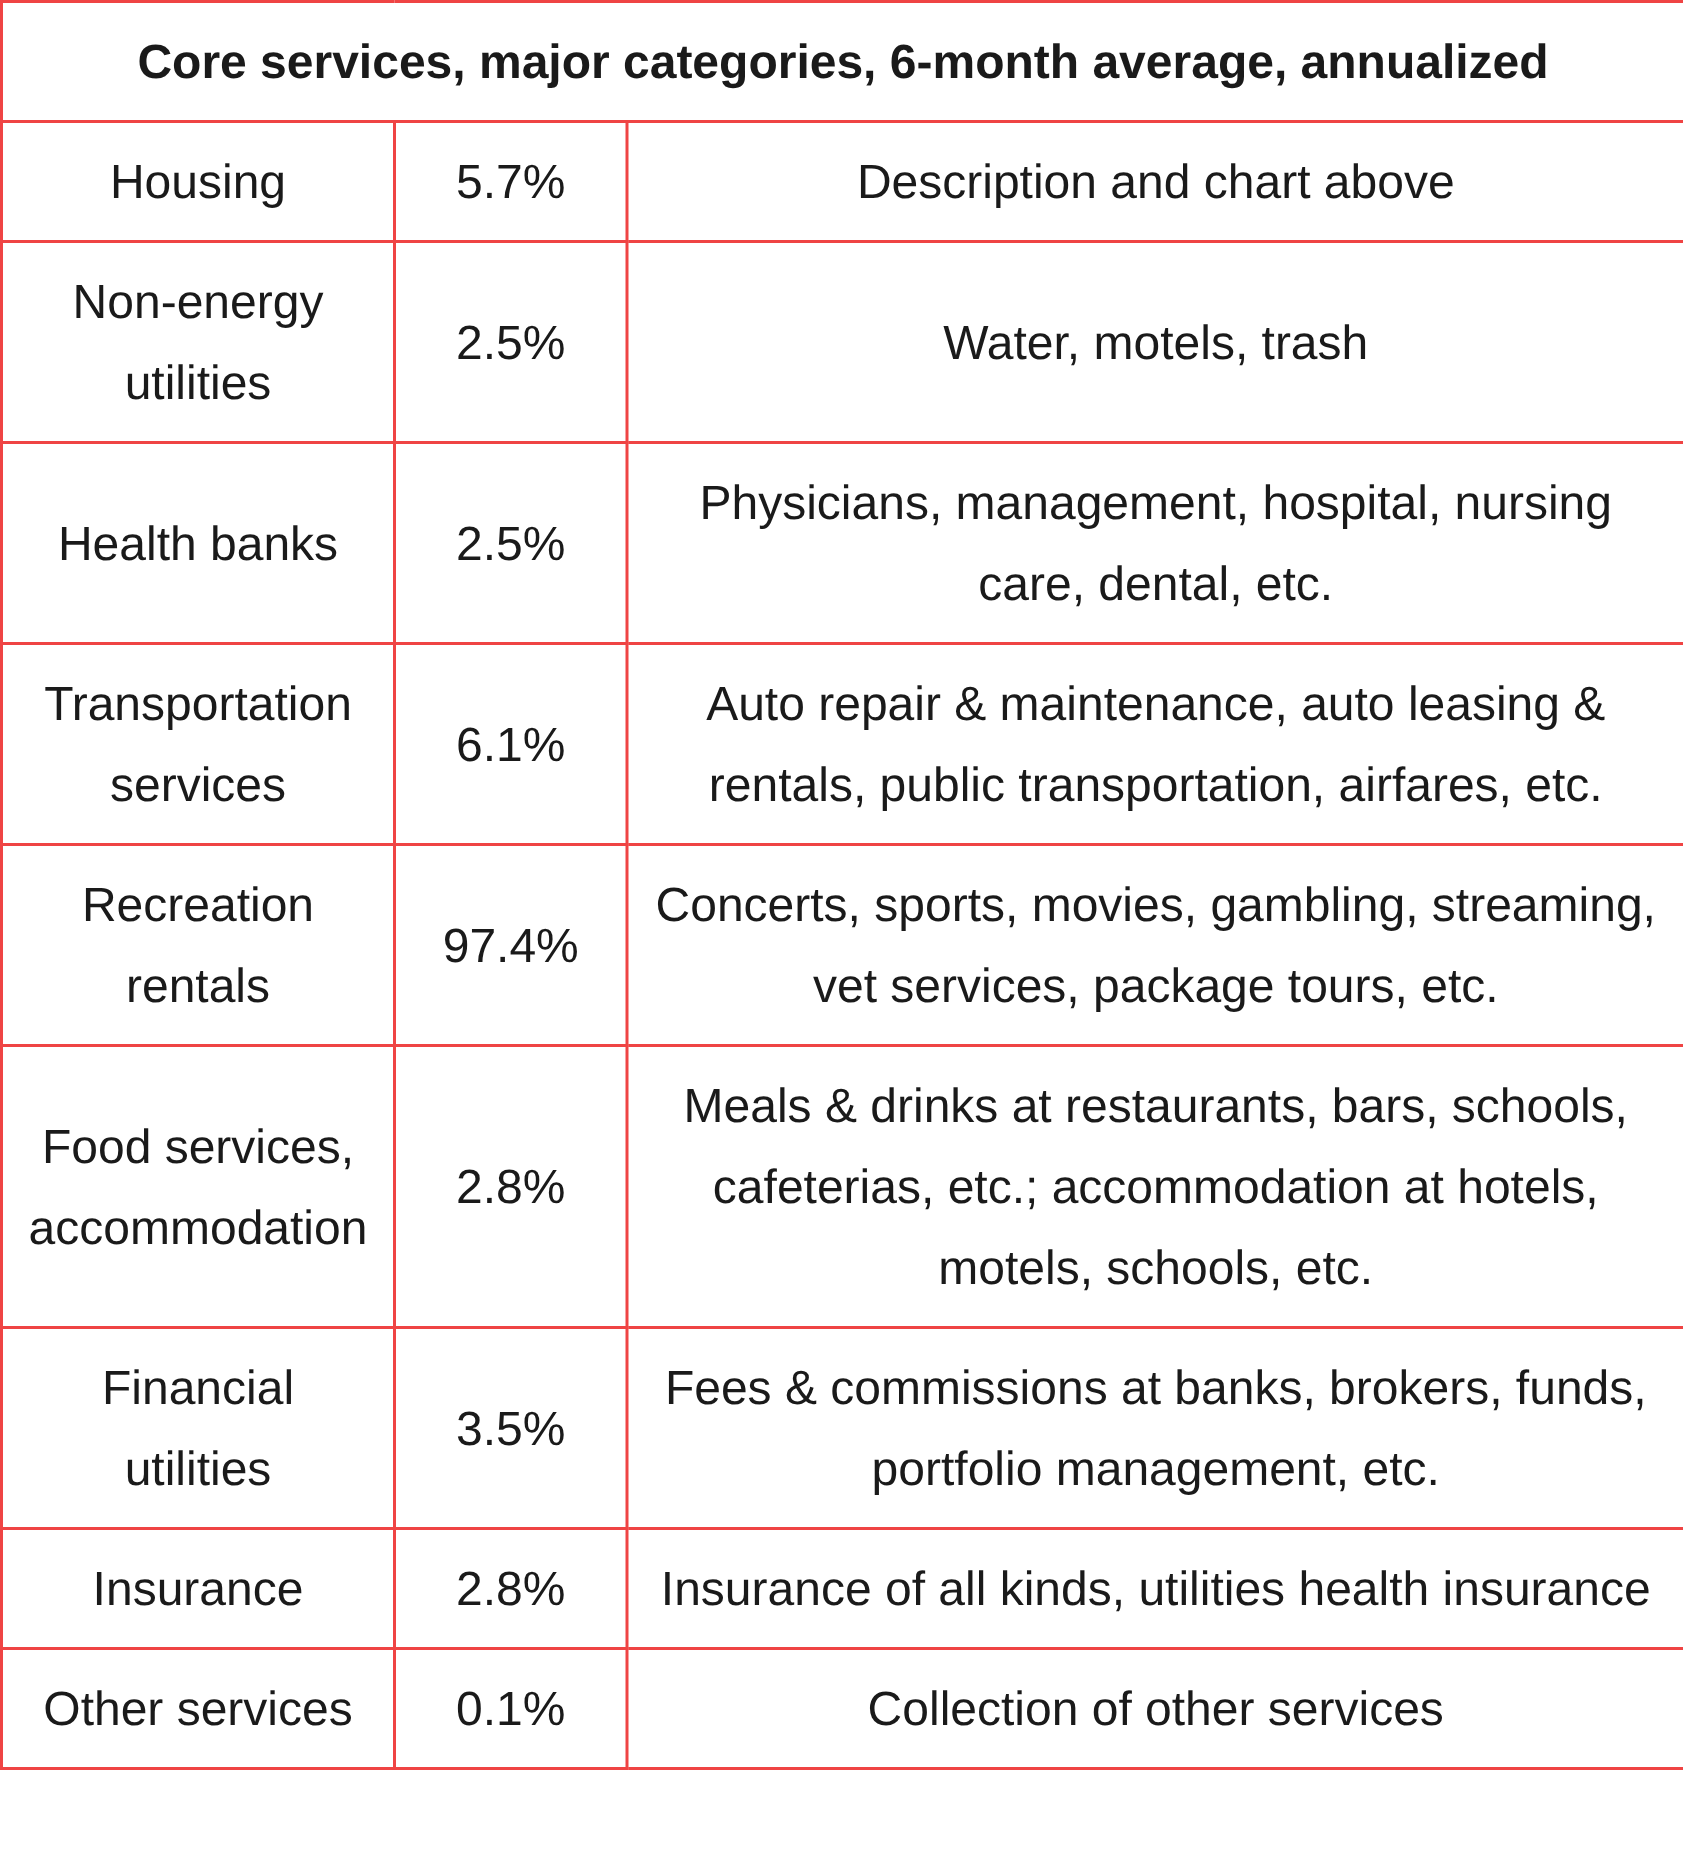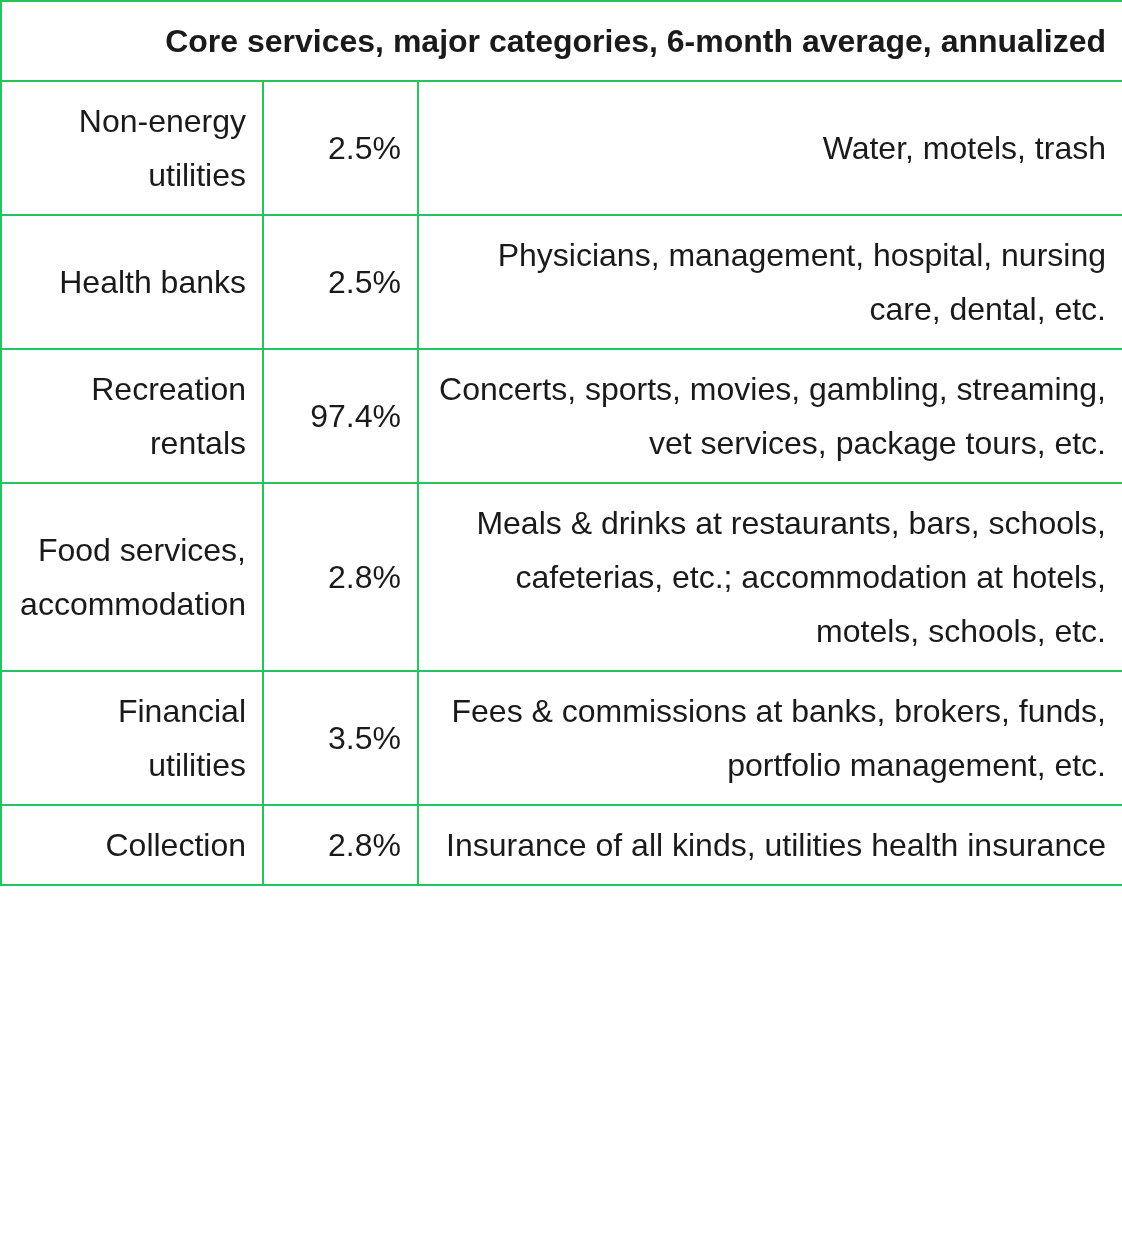--- a/index.html
+++ b/index.html
@@ -16,23 +16,23 @@
   table.core-table {
     border-collapse: collapse;
     width: 1122px;
     table-layout: fixed;
   }
   table.core-table col.c1 { width: 262px; }
   table.core-table col.c2 { width: 155px; }
   table.core-table col.c3 { width: 705px; }
   table.core-table th,
   table.core-table td {
-    border: 2px solid #22c55e;
+    border: 2px solid #ef4444;
     vertical-align: middle;
-    text-align: right;
+    text-align: center;
     padding: 12px 16px;
     font-size: 32px;
     line-height: 54px;
     font-weight: normal;
     overflow: hidden;
   }
   table.core-table th.table-title {
     font-weight: bold;
   }
 </style>
@@ -45,43 +45,58 @@
     <col class="c2">
     <col class="c3">
   </colgroup>
   <thead>
     <tr>
       <th colspan="3" class="table-title">Core services, major categories, 6-month average, annualized</th>
     </tr>
   </thead>
   <tbody>
     <tr>
+      <td>Housing</td>
+      <td>5.7%</td>
+      <td>Description and chart above</td>
+    </tr>
+    <tr>
       <td>Non-energy utilities</td>
       <td>2.5%</td>
       <td>Water, motels, trash</td>
     </tr>
     <tr>
       <td>Health banks</td>
       <td>2.5%</td>
       <td>Physicians, management, hospital, nursing care, dental, etc.</td>
+    </tr>
+    <tr>
+      <td>Transportation services</td>
+      <td>6.1%</td>
+      <td>Auto repair &amp; maintenance, auto leasing &amp; rentals, public transportation, airfares, etc.</td>
     </tr>
     <tr>
       <td>Recreation rentals</td>
       <td>97.4%</td>
       <td>Concerts, sports, movies, gambling, streaming, vet services, package tours, etc.</td>
     </tr>
     <tr>
       <td>Food services, accommodation</td>
       <td>2.8%</td>
       <td>Meals &amp; drinks at restaurants, bars, schools, cafeterias, etc.; accommodation at hotels, motels, schools, etc.</td>
     </tr>
     <tr>
       <td>Financial utilities</td>
       <td>3.5%</td>
       <td>Fees &amp; commissions at banks, brokers, funds, portfolio management, etc.</td>
     </tr>
     <tr>
-      <td>Collection</td>
+      <td>Insurance</td>
       <td>2.8%</td>
       <td>Insurance of all kinds, utilities health insurance</td>
+    </tr>
+    <tr>
+      <td>Other services</td>
+      <td>0.1%</td>
+      <td>Collection of other services</td>
     </tr>
   </tbody>
 </table>
 
 </body></html>

